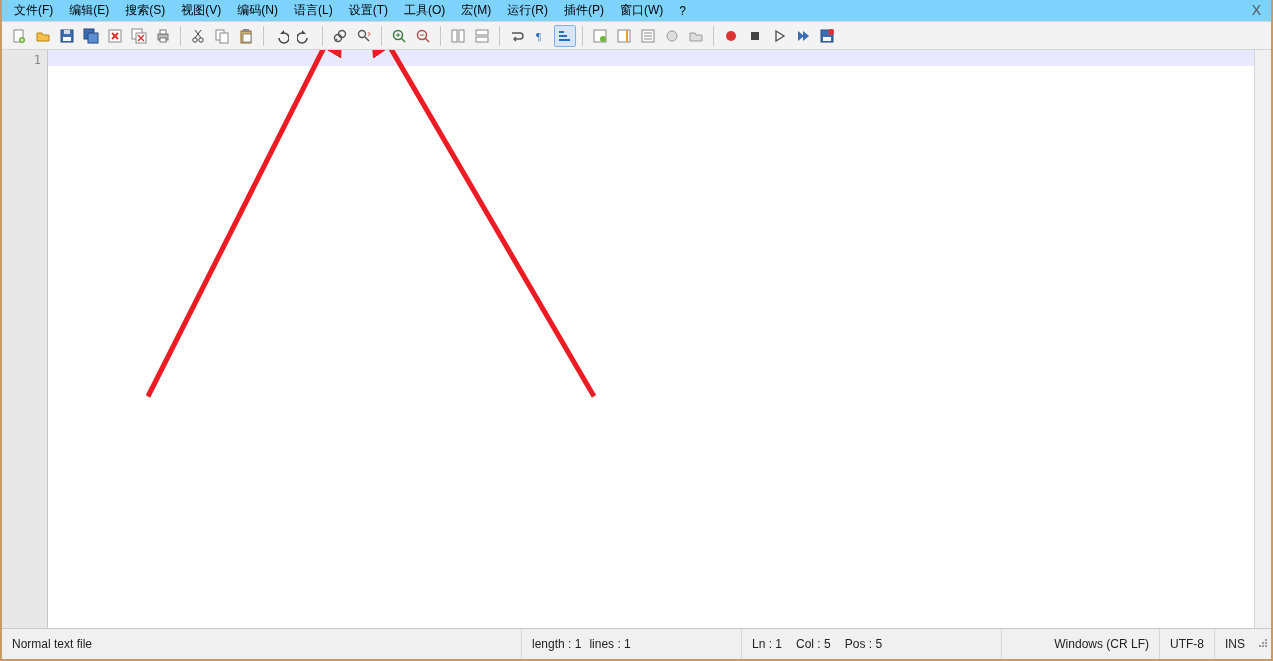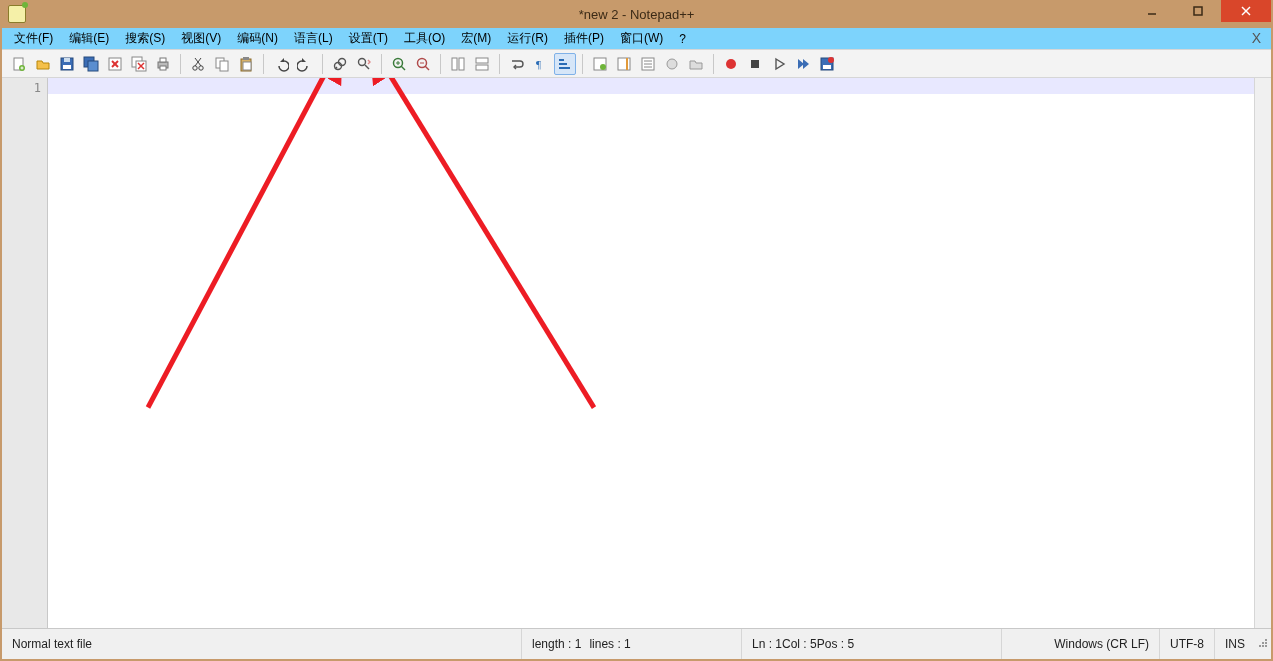--- a/index.html
+++ b/index.html
@@ -51,42 +51,20 @@
   .statusbar .cell { padding: 0 10px; height: 100%; display: flex; align-items: center; border-right: 1px solid #d6d6d6; white-space: nowrap; }
   .statusbar .spacer { flex: 1; }
   .statusbar .cell.noborder { border-right: none; }
   .statusbar .grip { width: 16px; display:flex; align-items:flex-end; justify-content:flex-end; padding: 0 2px 2px 0;}
 </style>
 </head>
 <body>
 
 <div class="window">
 
-  <div class="titlebar">
-    <div class="app-icon"></div>
-    <div class="title">*new 2 - Notepad++</div>
-    <div class="win-controls">
-      <div class="win-btn">
-        <svg width="12" height="12">
-            <line x1="2" y1="9" x2="10" y2="9" stroke="#3b2a16" stroke-width="1.5"></line>
-          </svg>
-      </div>
-      <div class="win-btn">
-        <svg width="12" height="12">
-            <rect x="2" y="2" width="8" height="8" fill="none" stroke="#3b2a16" stroke-width="1.5"></rect>
-          </svg>
-      </div>
-      <div class="win-btn close">
-        <svg width="12" height="12">
-            <line x1="2" y1="2" x2="10" y2="10" stroke="#fff" stroke-width="1.5"></line>
-            <line x1="10" y1="2" x2="2" y2="10" stroke="#fff" stroke-width="1.5"></line>
-          </svg>
-      </div>
-    </div>
-  </div>
 
   <div class="menubar">
     <span class="menu-item">文件(F)</span>
     <span class="menu-item">编辑(E)</span>
     <span class="menu-item">搜索(S)</span>
     <span class="menu-item">视图(V)</span>
     <span class="menu-item">编码(N)</span>
     <span class="menu-item">语言(L)</span>
     <span class="menu-item">设置(T)</span>
     <span class="menu-item">工具(O)</span>
@@ -326,21 +304,21 @@
     </div>
     <div class="scrollbar-v"></div>
   </div>
 
   <div class="statusbar">
     <div class="cell" style="width:520px">Normal text file</div>
     <div class="cell" style="width:220px; gap:8px;">
       <span>length : 1</span>
       <span>lines : 1</span>
     </div>
-    <div class="cell" style="width:260px; ">
+    <div class="cell" style="width:260px; gap:14px;">
       <span>Ln : 1</span>
       <span>Col : 5</span>
       <span>Pos : 5</span>
     </div>
     <div class="spacer"></div>
     <div class="cell">Windows (CR LF)</div>
     <div class="cell">UTF-8</div>
     <div class="cell noborder">INS</div>
     <div class="grip">
       <svg width="12" height="12">

